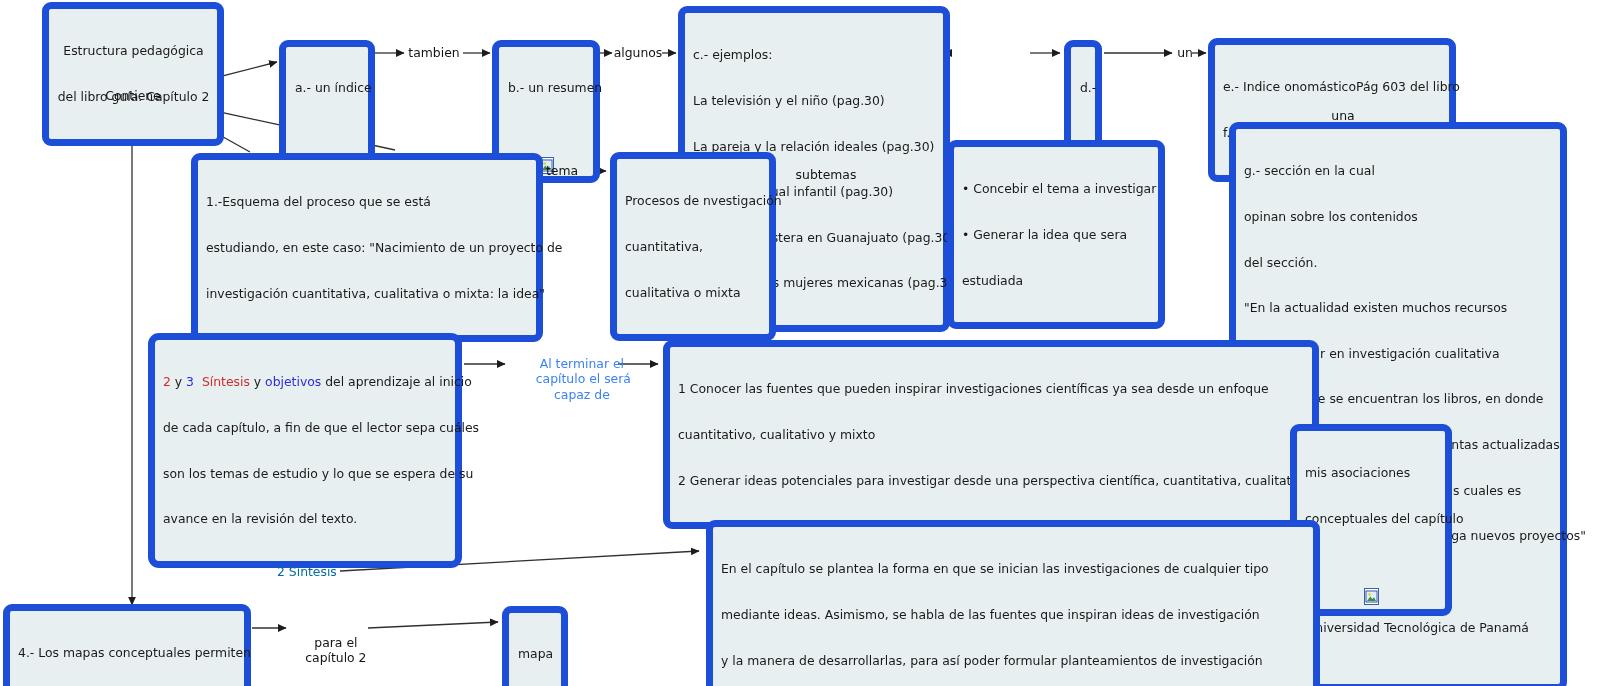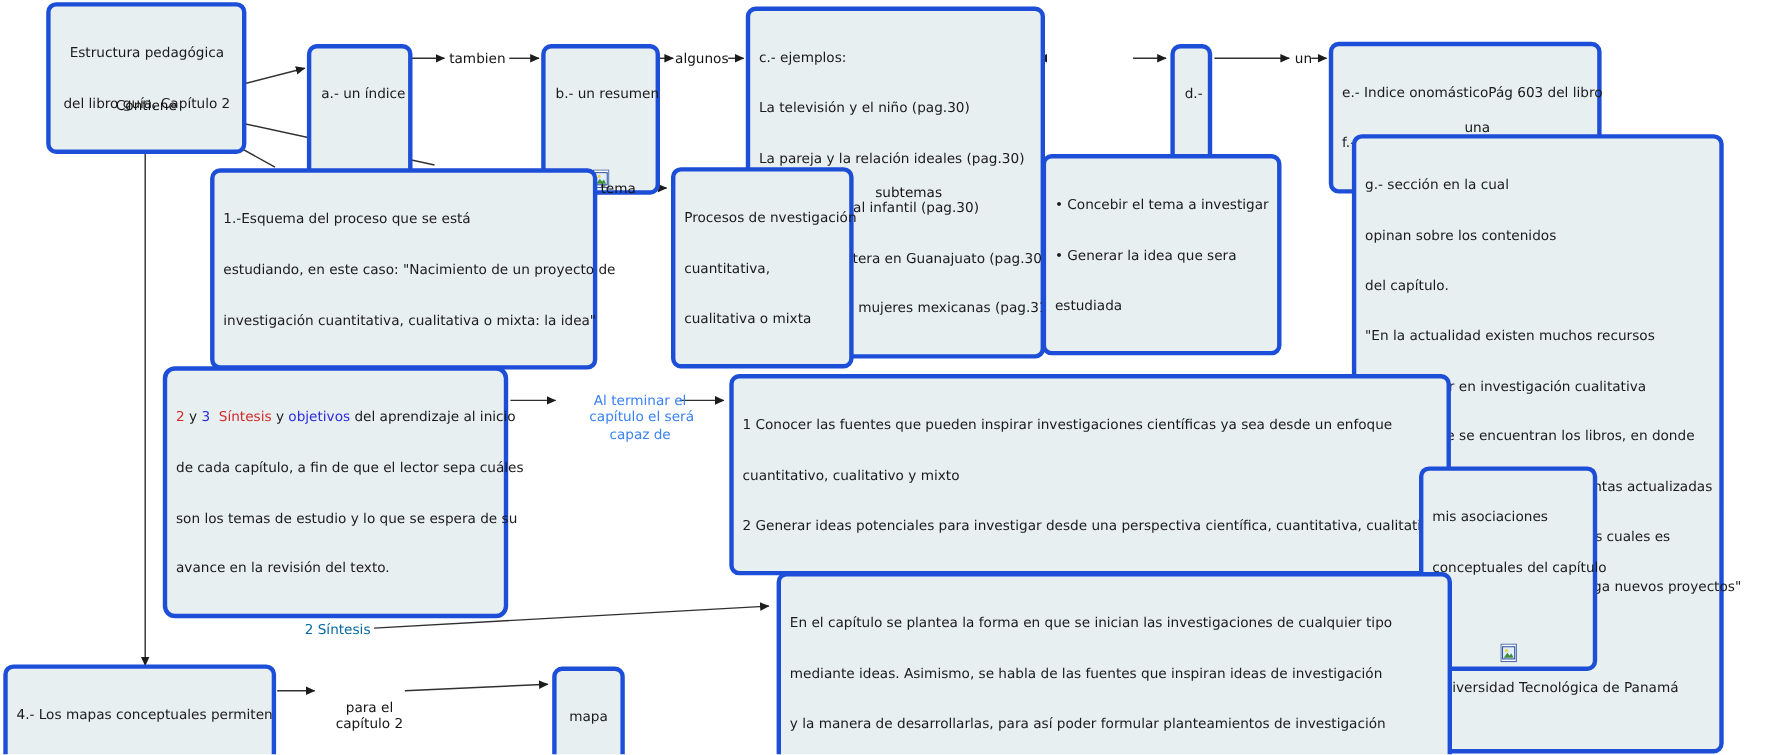--- a/index.html
+++ b/index.html
@@ -24,21 +24,21 @@
     left: 0;
     top: 0;
     width: 1619px;
     height: 686px;
     pointer-events: none;
   }
   .node {
     position: absolute;
     box-sizing: border-box;
     background: #e8eff1;
-    border: 4px solid #1d4ed8;
+    border: 7px solid #1d4ed8;
     border-radius: 9px;
     padding: 4px 7px 4px 8px;
     font-size: 12.4px;
     line-height: 15.2px;
     color: #1a1a1a;
     white-space: pre;
     z-index: 3;
   }
   .node.center {
     text-align: center;
@@ -203,21 +203,21 @@
   <div class="node" style="left:1208px; top:38px; width:248px;">
     <span class="line">e.- Indice onomásticoPág 603 del libro</span>
     <span class="line">f.- Indice analítico. Pag. 607 del libro</span>
   </div>
 
   <div class="label" style="left:1325px; top:108px; width:36px;">una</div>
 
   <div class="node" style="left:1229px; top:122px; width:338px;">
     <span class="line">g.- sección en la cual</span>
     <span class="line">opinan sobre los contenidos</span>
-    <span class="line">del capítulo.</span>
+    <span class="line">del sección.</span>
     <span class="line">"En la actualidad existen muchos recursos</span>
     <span class="line">para trabajar en investigación cualitativa</span>
     <span class="line">entre los que se encuentran los libros, en donde</span>
     <span class="line">se presentan tecnicas y herramientas actualizadas</span>
     <span class="line">y las redes de computación, de las cuales es</span>
     <span class="line">posible que el investigador obtenga nuevos proyectos"</span>
     <span class="line">Dilsa Vergara</span>
     <span class="line">Profesora Universidad Tecnológica de Panamá</span>
     
   </div>

